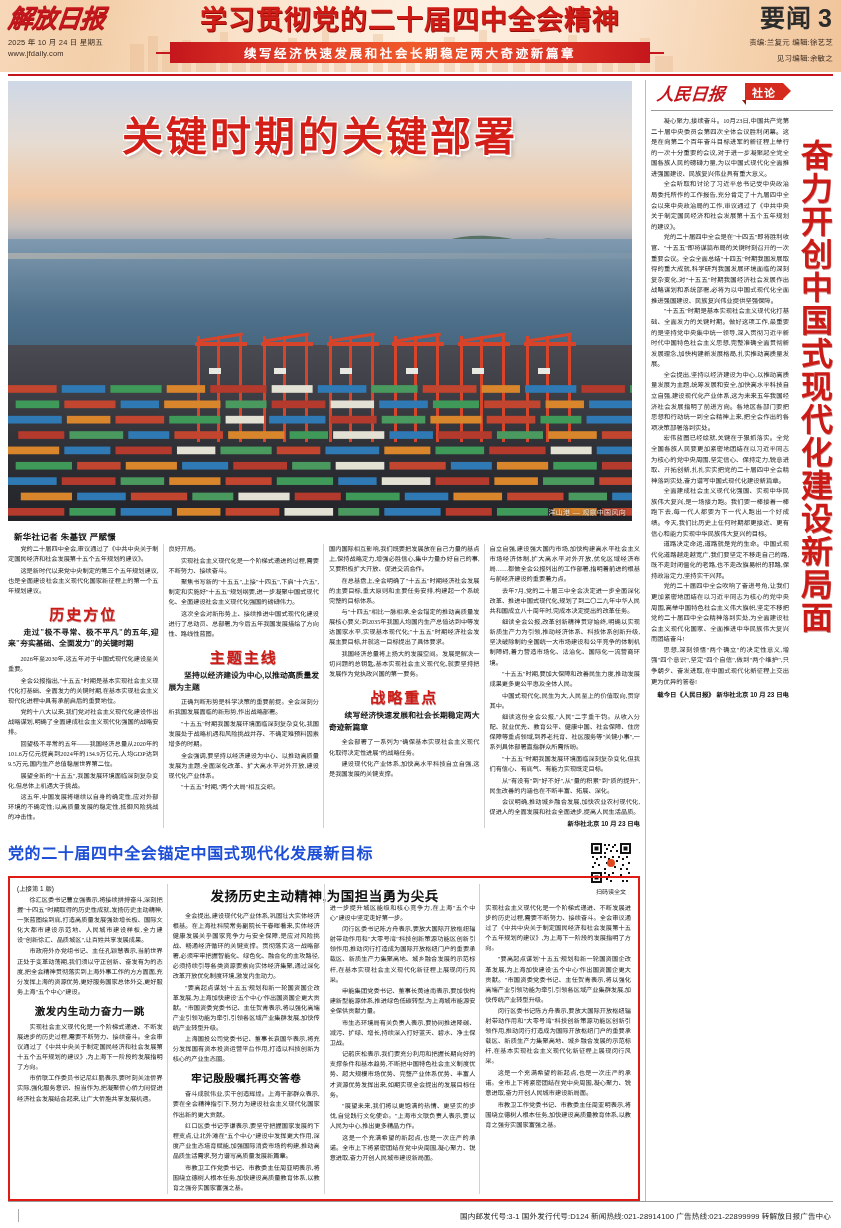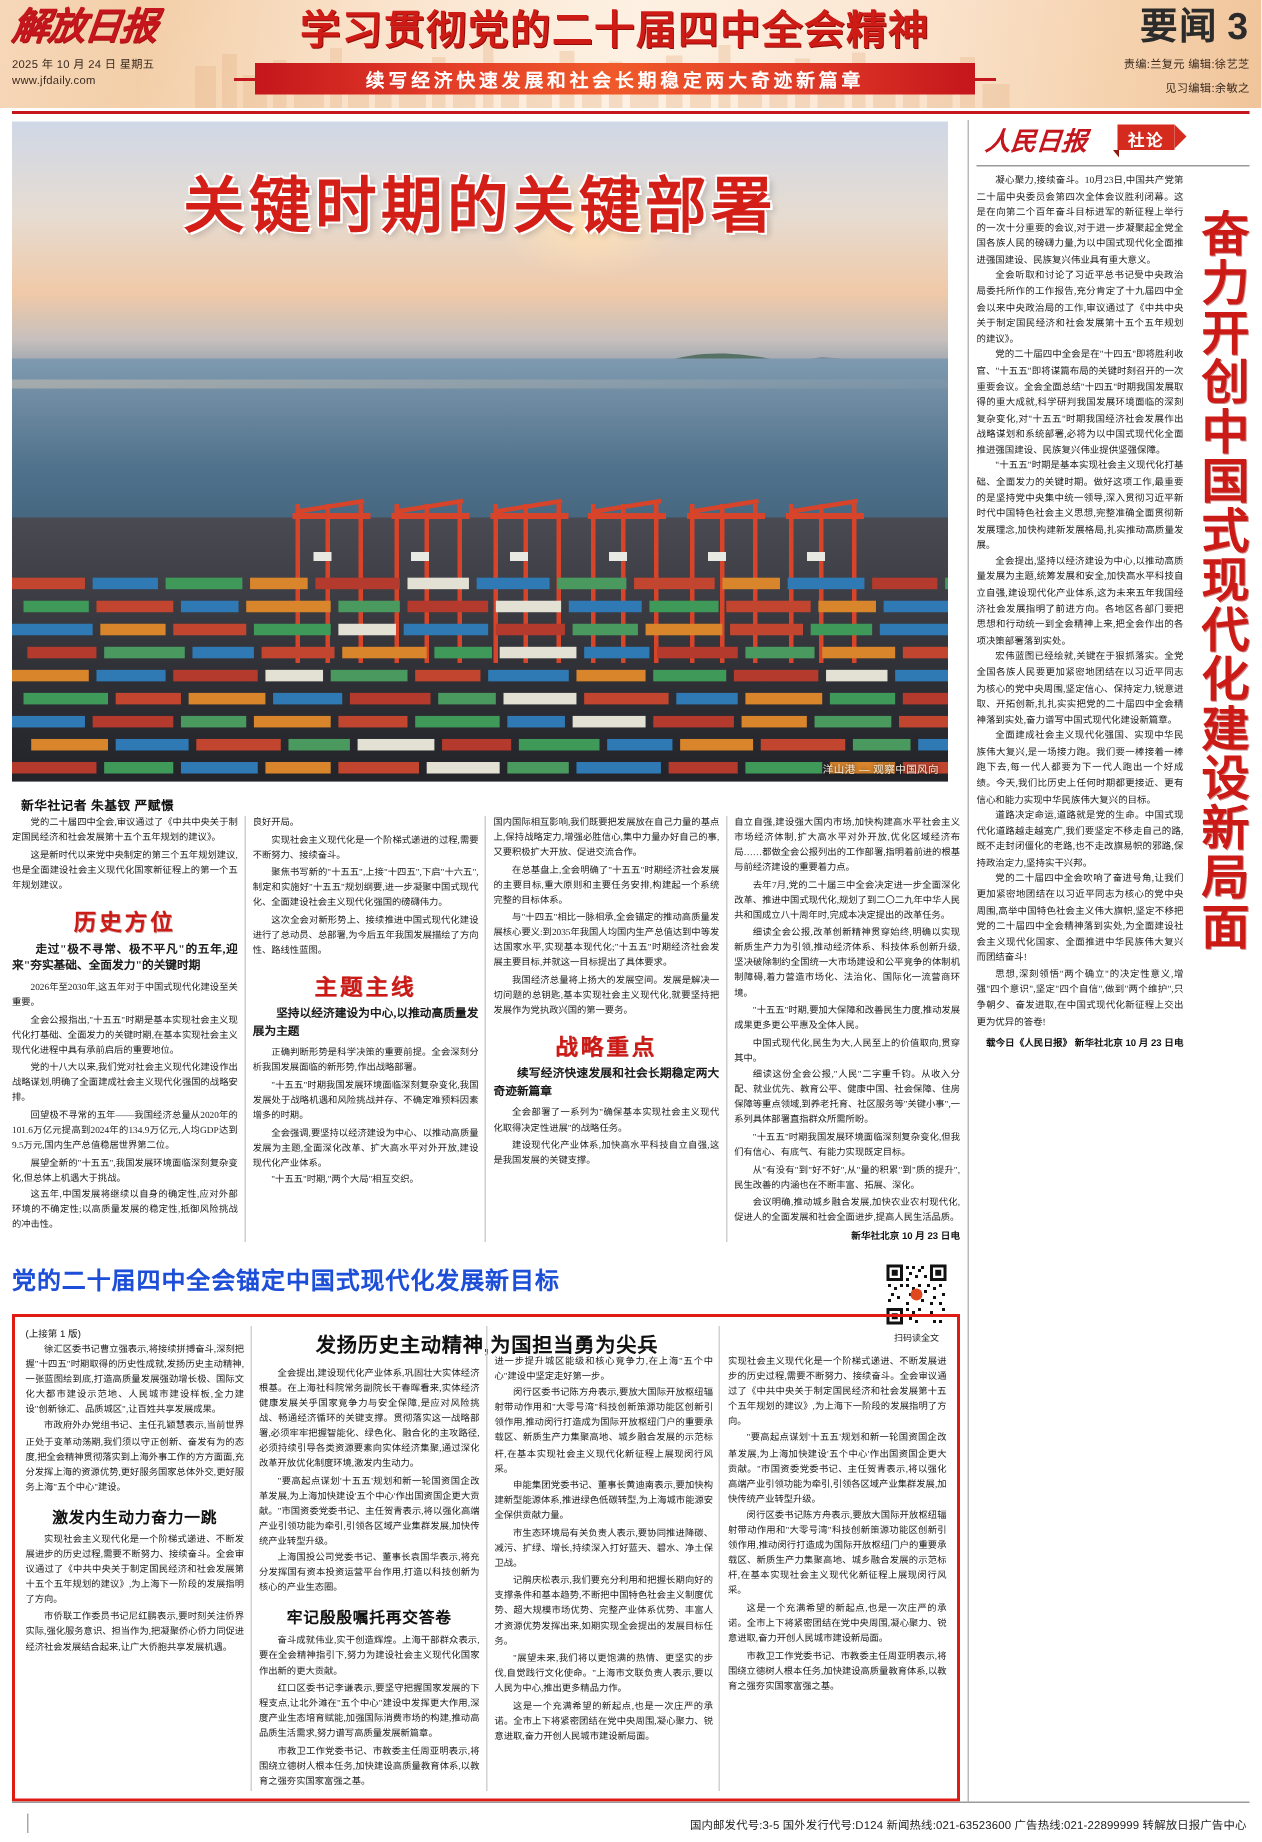--- a/index.html
+++ b/index.html
@@ -696,17 +696,17 @@
           </div>
         </div>
       </div>
     </div>
   </div>
 
   <div class="footer">
     <div class="f-rule"></div>
     <div class="f-row">
       <div class="f-vsep"></div>
-      <div class="f-right">国内邮发代号:3-5  国外发行代号:D124  新闻热线:021-63523600  广告热线:021-22899999 转解放日报广告中心</div>
+      <div class="f-right">国内邮发代号:3-1  国外发行代号:D124  新闻热线:021-28914100  广告热线:021-22899999 转解放日报广告中心</div>
     </div>
   </div>
 
 </div>
 
 </body></html>

